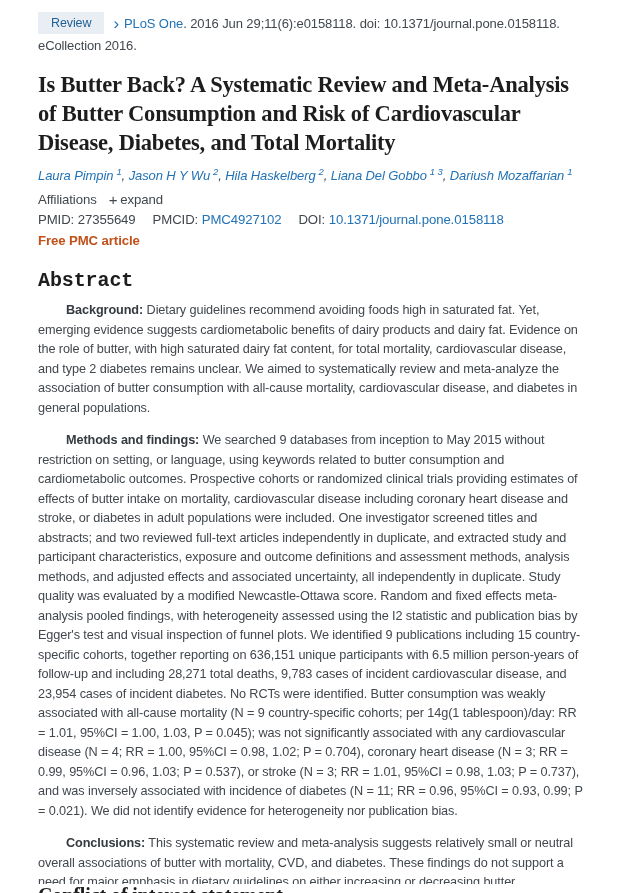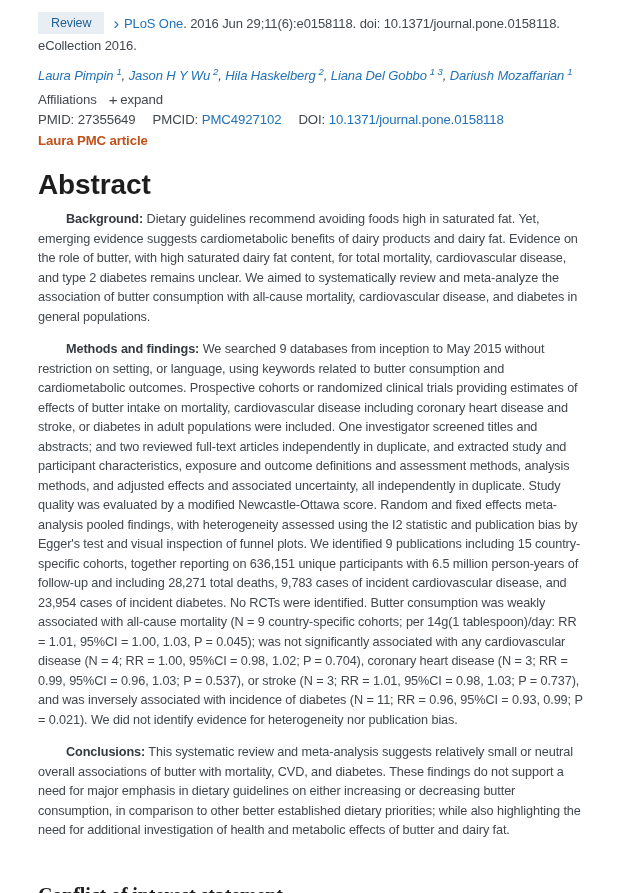--- a/index.html
+++ b/index.html
@@ -64,22 +64,22 @@
   .id-group { margin-right: 17px; }
   .id-link { color: var(--link, #2272b5); text-align: right; }
 
   .free-pmc {
     margin-top: 6px; font-size: 13.2px; font-weight: 700;
     color: var(--free_pmc, #c0511a);
   }
 
   
   .abs-h {
-    font-family: Liberation Sans, sans-serif;
-    font-size: 28px; font-weight: 700;
+    font-family: Liberation Mono, monospace;
+    font-size: 20px; font-weight: 700;
     color: var(--heading, #1d1d1d);
     margin: 21px 0 0 0;
   }
   .abs-p {
     font-size: 12.7px; line-height: 19.5px;
     margin: 9px 0 13px 0;
     color: var(--text, #41474d);
   }
   .abs-label { font-weight: 700; color: var(--label, #343a40); padding-left: 28px; }
 
@@ -93,28 +93,29 @@
     color: var(--heading, #1d1d1d);
   }
 </style>
 </head>
 <body>
 
 <div class="page">
 
   <div class="cite-row"><span class="badge">Review</span><span class="chev">›</span><a class="journal-link">PLoS One</a><span>. 2016 Jun 29;11(6):e0158118. doi: 10.1371/journal.pone.0158118. eCollection 2016.</span></div>
 
+  <h1 class="title">Is Butter Back? A Systematic Review and Meta-Analysis of Butter Consumption and Risk of Cardiovascular Disease, Diabetes, and Total Mortality</h1>
 
   <div class="authors"><span class="author">Laura Pimpin</span><sup class="asup">1</sup><span class="sep">, </span><span class="author">Jason H Y Wu</span><sup class="asup">2</sup><span class="sep">, </span><span class="author">Hila Haskelberg</span><sup class="asup">2</sup><span class="sep">, </span><span class="author">Liana Del Gobbo</span><sup class="asup">1 3</sup><span class="sep">, </span><span class="author">Dariush Mozaffarian</span><sup class="asup">1</sup></div>
 
   <div class="affil-row"><button class="affil-btn">Affiliations</button><button class="expand-btn"><span class="plus">+</span><span>expand</span></button></div>
 
   <div class="ids-row"><span class="id-group"><span>PMID:</span> <span>27355649</span></span><span class="id-group"><span>PMCID:</span> <a class="id-link">PMC4927102</a></span><span class="id-group"><span>DOI:</span> <a class="id-link">10.1371/journal.pone.0158118</a></span></div>
 
-  <div class="free-pmc">Laura PMC article</div>
+  <div class="free-pmc">Free PMC article</div>
 
   <h2 class="abs-h">Abstract</h2>
 
   <div id="abstract-body">
       <p class="abs-p"><b class="abs-label">Background:</b> Dietary guidelines recommend avoiding foods high in saturated fat. Yet, emerging evidence suggests cardiometabolic benefits of dairy products and dairy fat. Evidence on the role of butter, with high saturated dairy fat content, for total mortality, cardiovascular disease, and type 2 diabetes remains unclear. We aimed to systematically review and meta-analyze the association of butter consumption with all-cause mortality, cardiovascular disease, and diabetes in general populations.</p>
       <p class="abs-p"><b class="abs-label">Methods and findings:</b> We searched 9 databases from inception to May 2015 without restriction on setting, or language, using keywords related to butter consumption and cardiometabolic outcomes. Prospective cohorts or randomized clinical trials providing estimates of effects of butter intake on mortality, cardiovascular disease including coronary heart disease and stroke, or diabetes in adult populations were included. One investigator screened titles and abstracts; and two reviewed full-text articles independently in duplicate, and extracted study and participant characteristics, exposure and outcome definitions and assessment methods, analysis methods, and adjusted effects and associated uncertainty, all independently in duplicate. Study quality was evaluated by a modified Newcastle-Ottawa score. Random and fixed effects meta-analysis pooled findings, with heterogeneity assessed using the I2 statistic and publication bias by Egger's test and visual inspection of funnel plots. We identified 9 publications including 15 country-specific cohorts, together reporting on 636,151 unique participants with 6.5 million person-years of follow-up and including 28,271 total deaths, 9,783 cases of incident cardiovascular disease, and 23,954 cases of incident diabetes. No RCTs were identified. Butter consumption was weakly associated with all-cause mortality (N = 9 country-specific cohorts; per 14g(1 tablespoon)/day: RR = 1.01, 95%CI = 1.00, 1.03, P = 0.045); was not significantly associated with any cardiovascular disease (N = 4; RR = 1.00, 95%CI = 0.98, 1.02; P = 0.704), coronary heart disease (N = 3; RR = 0.99, 95%CI = 0.96, 1.03; P = 0.537), or stroke (N = 3; RR = 1.01, 95%CI = 0.98, 1.03; P = 0.737), and was inversely associated with incidence of diabetes (N = 11; RR = 0.96, 95%CI = 0.93, 0.99; P = 0.021). We did not identify evidence for heterogeneity nor publication bias.</p>
       <p class="abs-p"><b class="abs-label">Conclusions:</b> This systematic review and meta-analysis suggests relatively small or neutral overall associations of butter with mortality, CVD, and diabetes. These findings do not support a need for major emphasis in dietary guidelines on either increasing or decreasing butter consumption, in comparison to other better established dietary priorities; while also highlighting the need for additional investigation of health and metabolic effects of butter and dairy fat.</p>
     </div>
 
   <h2 class="coi-h">Conflict of interest statement</h2>

